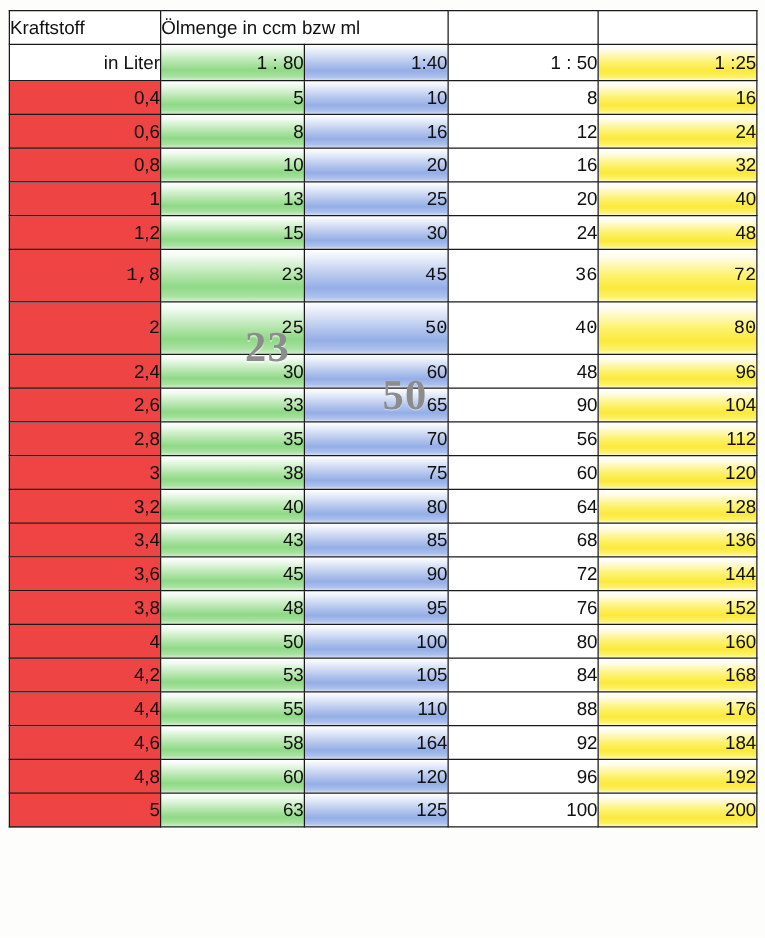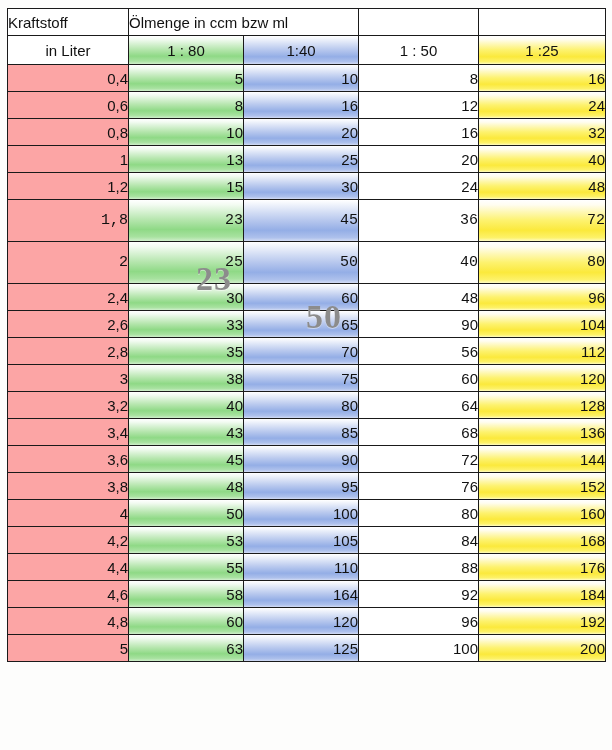--- a/index.html
+++ b/index.html
@@ -53,37 +53,37 @@
   td.hdr {
     height: 26px;
     text-align: left;
     padding: 0 0 0 6px;
     font-size: 15.5px;
     background: #ffffff;
     white-space: nowrap;
   }
   td.hdr-ratio {
     height: 28px;
-    text-align: center;
+    text-align: right;
     padding: 0 0 0 6px;
     font-size: 15.5px;
     white-space: nowrap;
   }
 
   
   td.val {
     height: 26px;
     text-align: right;
     padding: 0 7px 0 0;
     font-size: 15.5px;
   }
   td.liter {
     text-align: right;
     padding: 0 7px 0 0;
-    background: #fca5a5;
+    background: #ef4444;
     font-size: 15.5px;
   }
 
   tr.tall td { height: 41px; font-family: Liberation Mono, monospace; }
 
   
   .fill-green {
     background-image: linear-gradient(to bottom,
         #ffffff 0%, #f2fbf1 12%, #b6e6ae 48%, #8fd986 72%, #a8e2a0 90%, #cfeecb 100%);
   }

